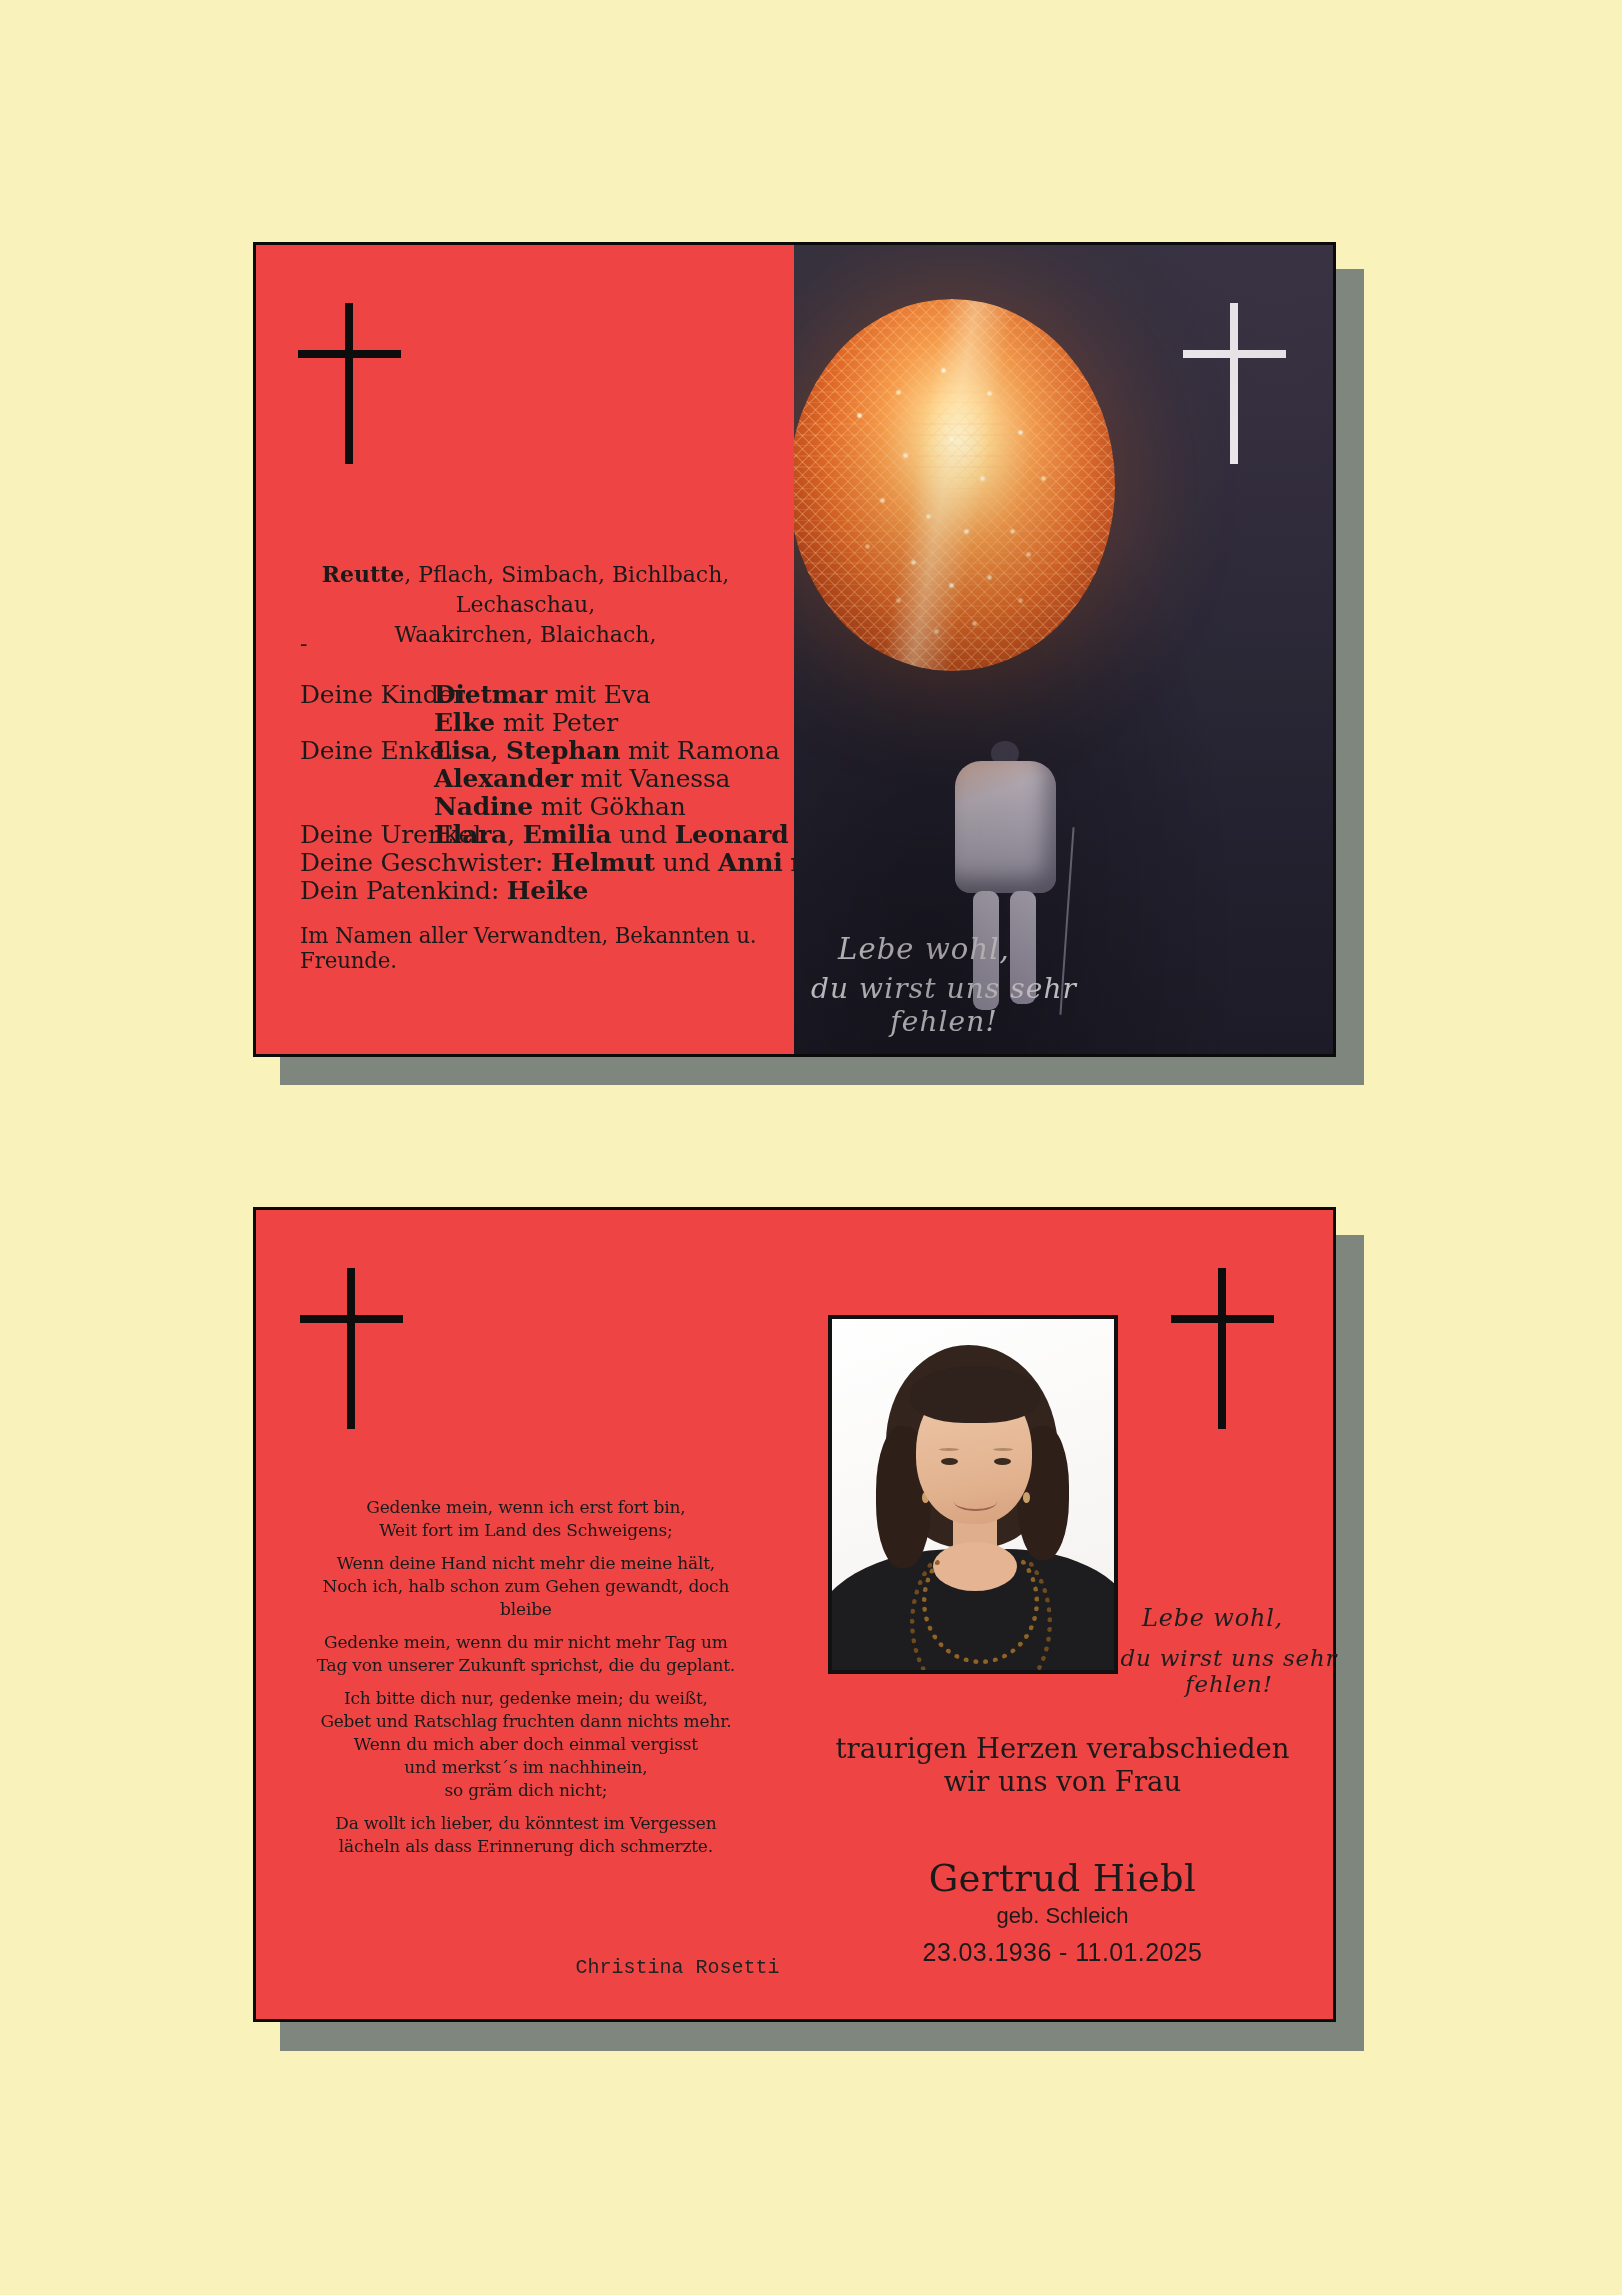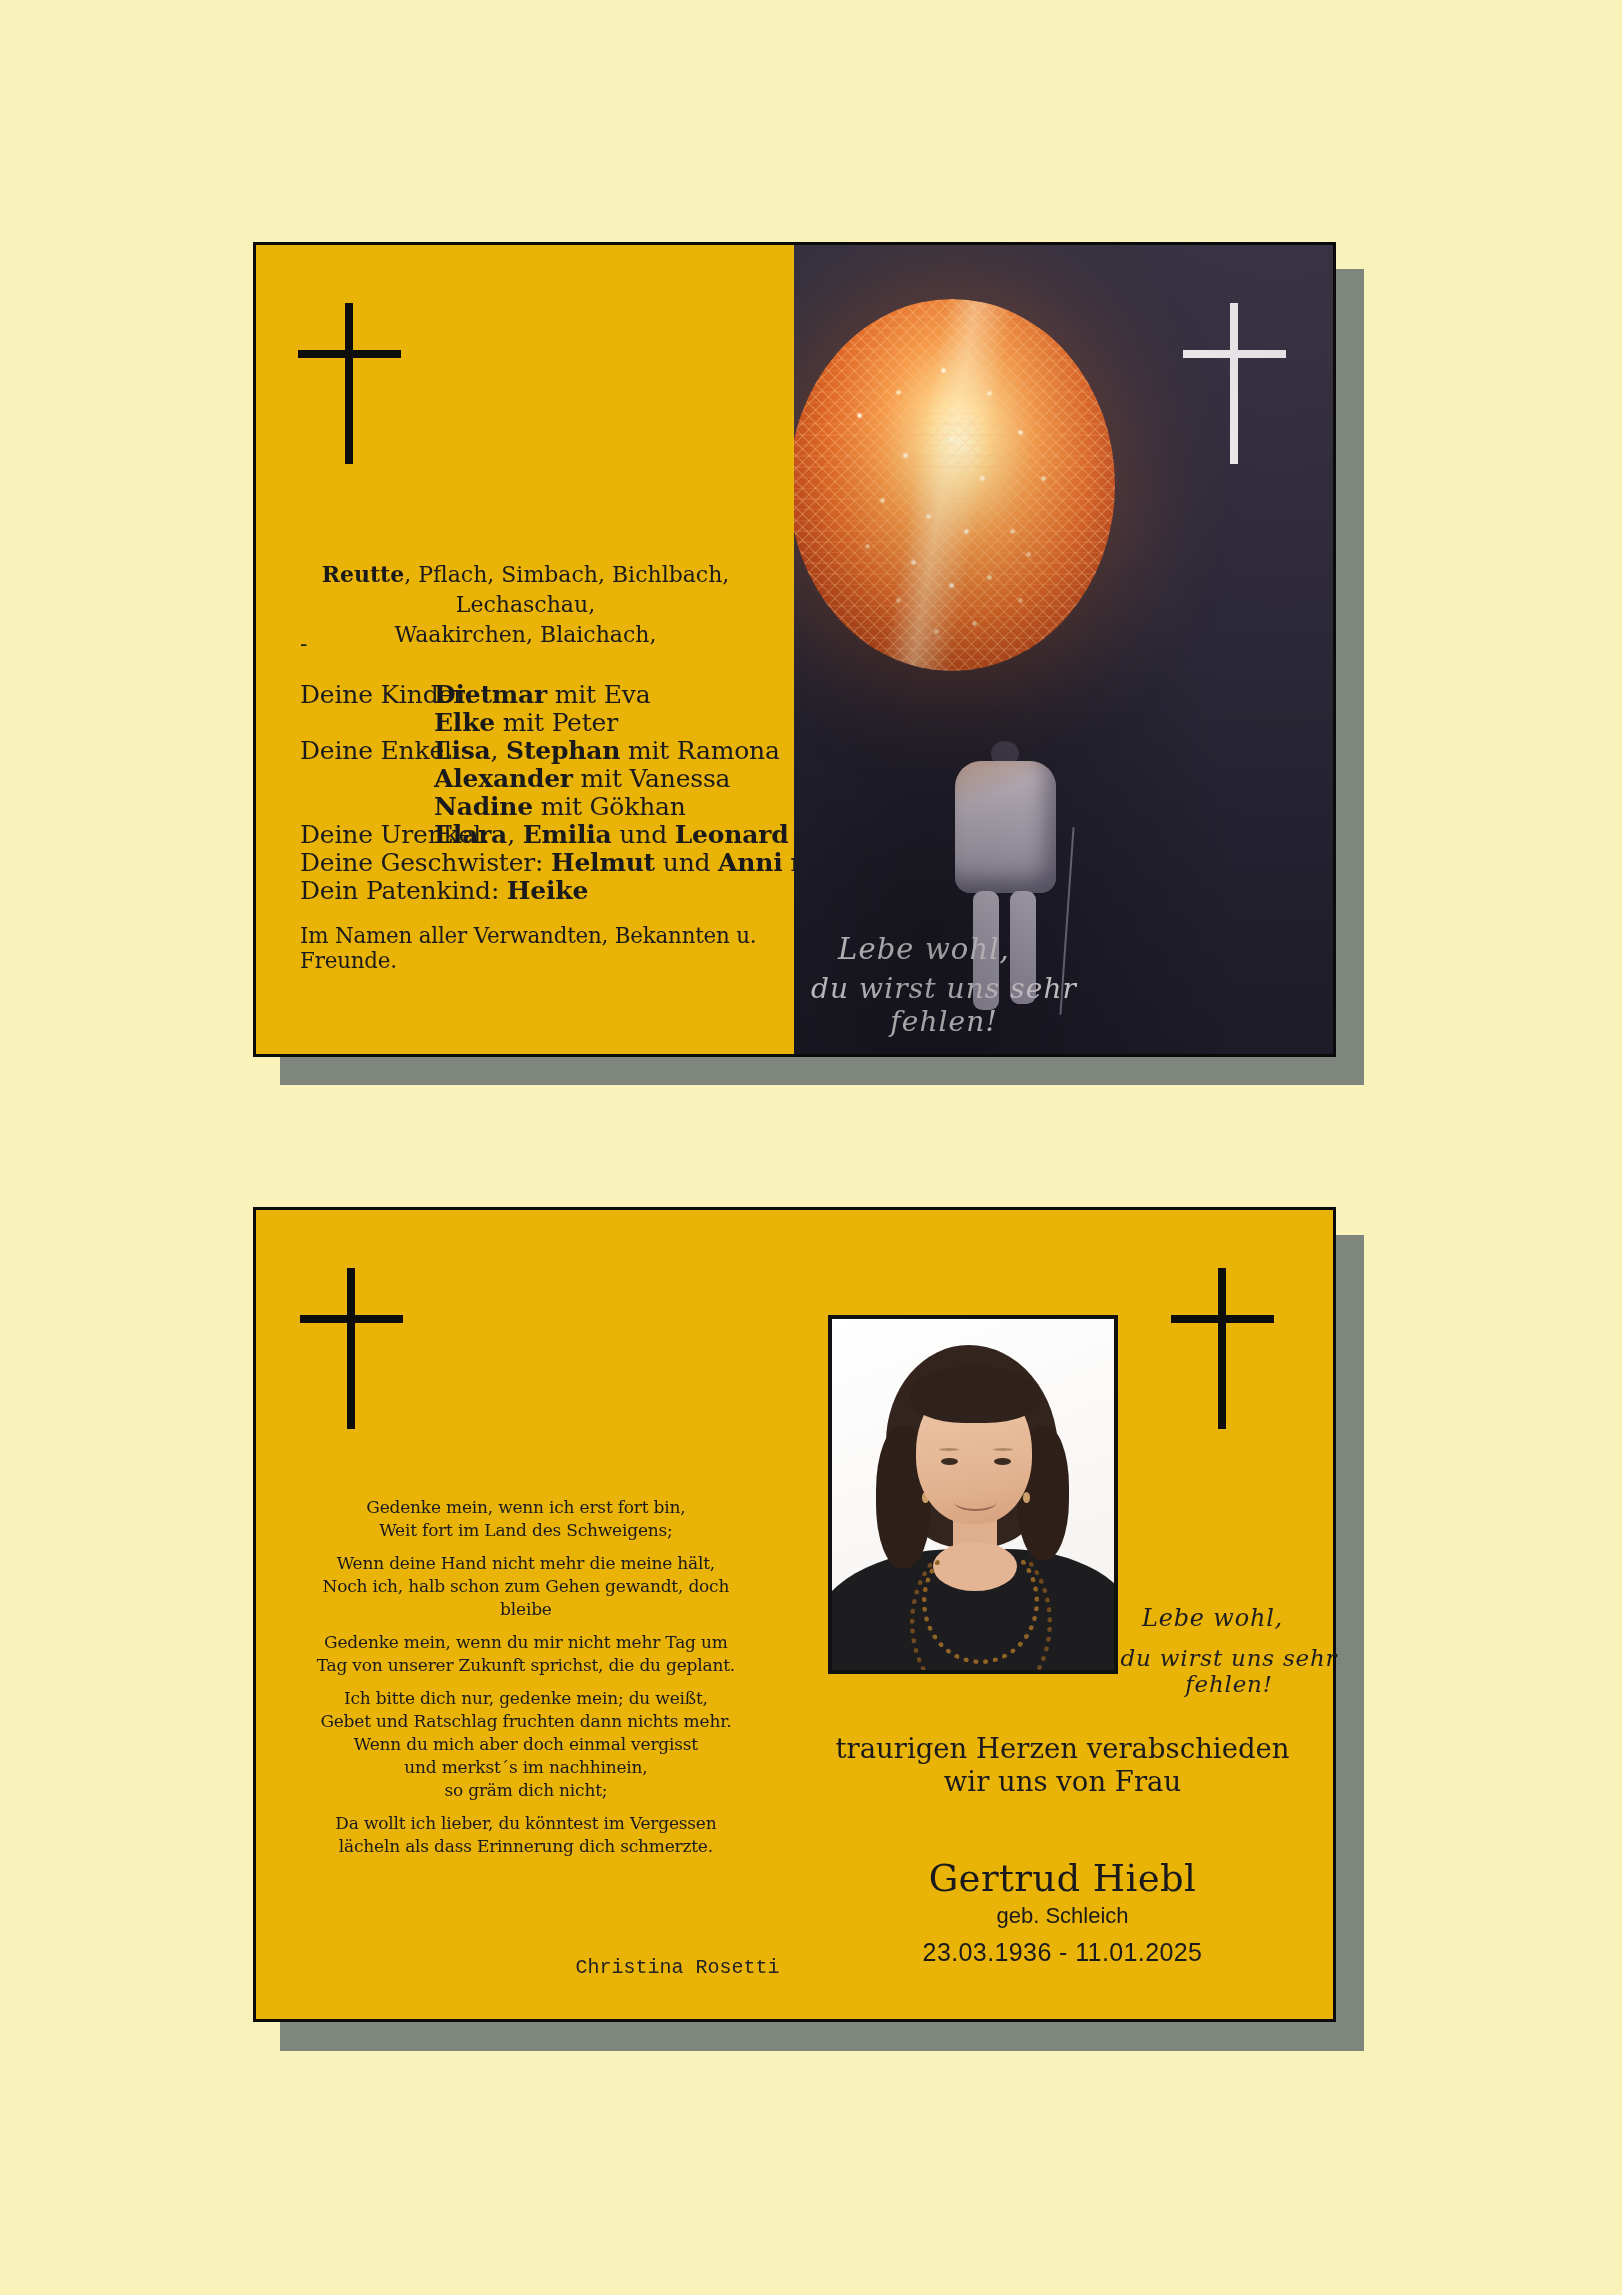--- a/index.html
+++ b/index.html
@@ -1,19 +1,19 @@
 <!DOCTYPE html>
 <html style="font-size:12.2px"><head>
 <meta charset="utf-8">
 <style>
   html,body{margin:0;padding:0;background:#f9f3bb;}
   #canvas{position:relative;width:1623px;height:2295px;background:#f9f3bb;overflow:hidden;
           font-family:"DejaVu Serif", serif;color:#1a1a1a;}
   .shadow{position:absolute;width:1084px;height:816px;background:#7e867e;}
-  .card{position:absolute;width:1077px;height:809px;background:#eab308;border:3.8px solid #0b0b0b;}
+  .card{position:absolute;width:1077px;height:809px;background:#ef4444;border:3.8px solid #0b0b0b;}
   
   .cross{position:absolute;width:103px;height:161px;}
   .cross .v{position:absolute;left:47px;top:0;width:8.4px;height:161px;background:#0d0d0d;}
   .cross .h{position:absolute;left:0;top:47px;width:103px;height:8.4px;background:#0d0d0d;}
   .cross.white .v{background:#fbfbfb;width:7.7px;}
   .cross.white .h{background:#fbfbfb;height:7.7px;}
   
   .cities{position:absolute;left:0;top:410;width:539px;text-align:center;font-size:22px;line-height:30px;}
   .cities{top:314px;}
   .b{font-weight:bold;}

